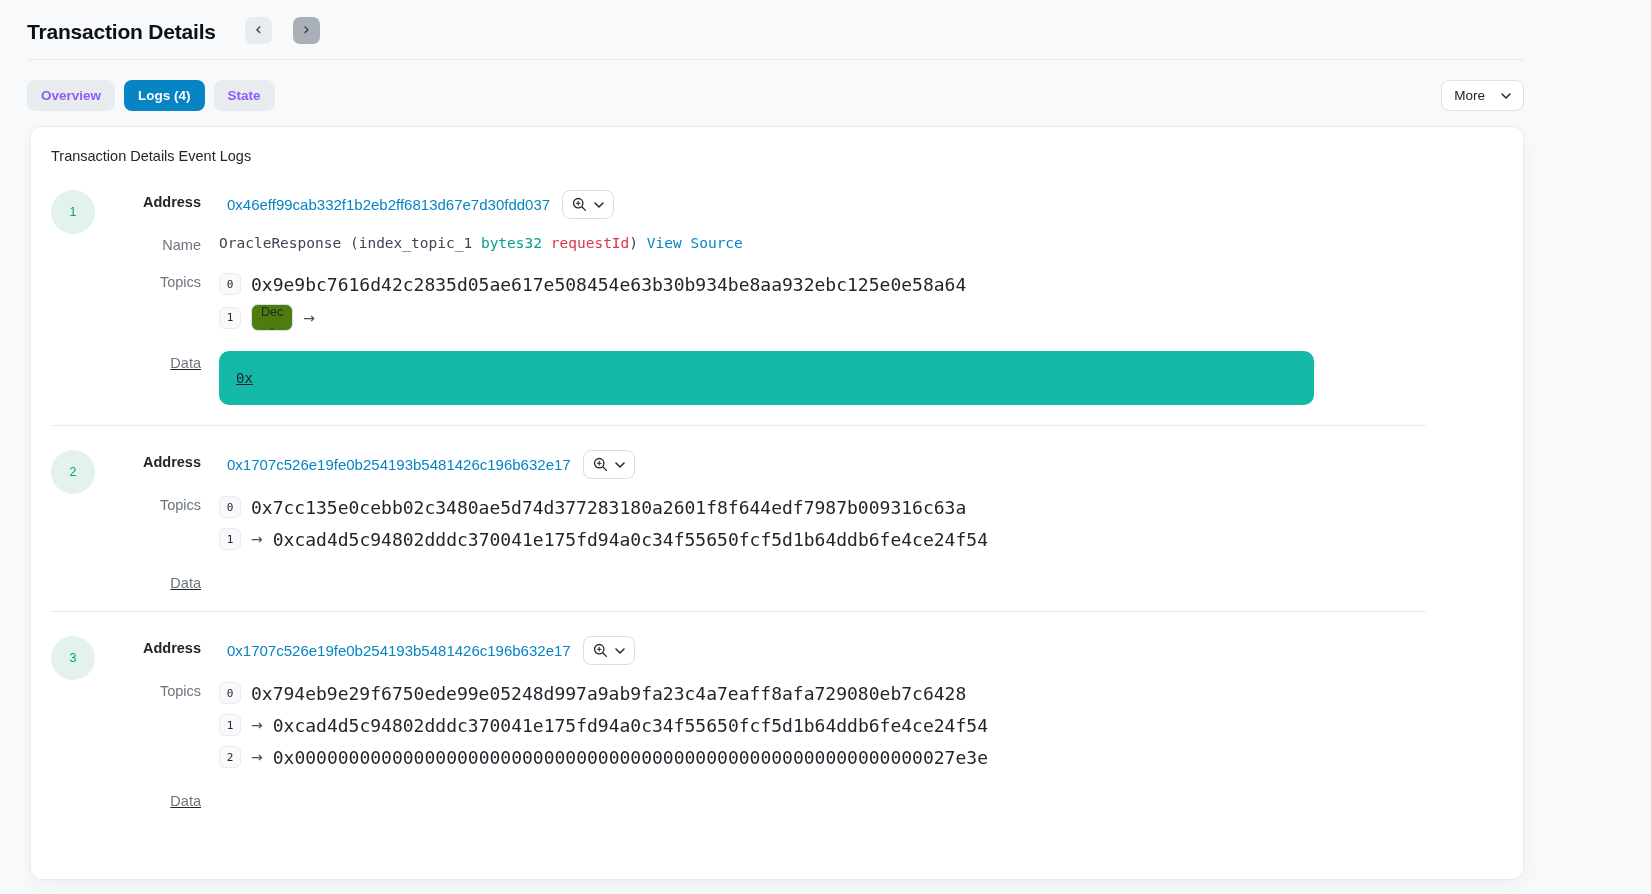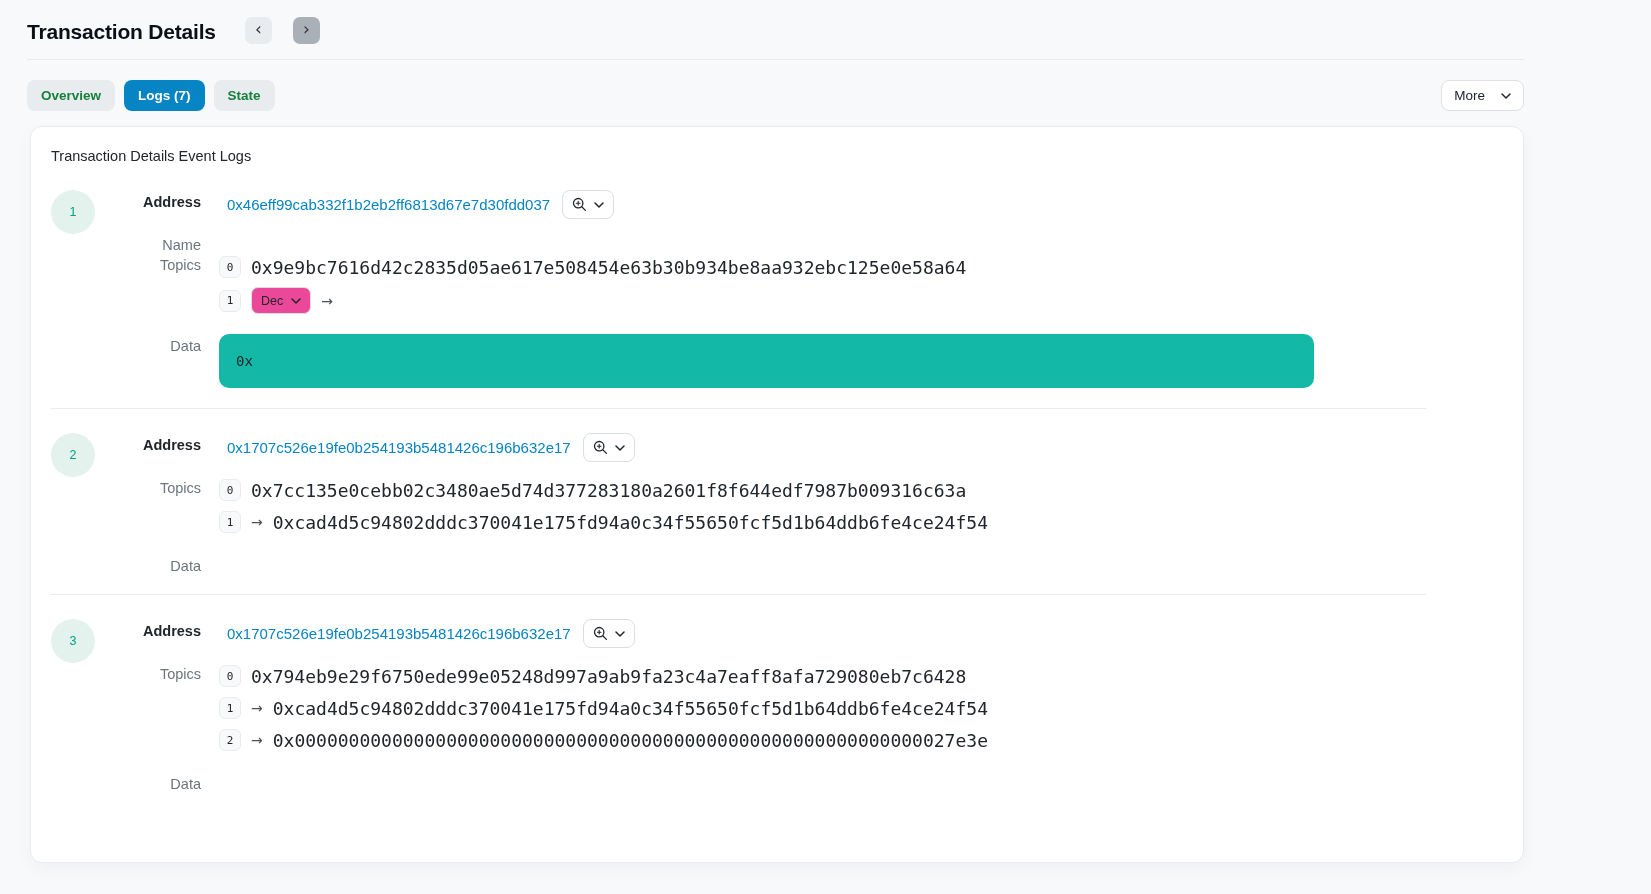--- a/index.html
+++ b/index.html
@@ -23,21 +23,21 @@
   }
   .nav-btn.prev { background:#e9ecef; }
   .nav-btn.next { background:#aab0b7; }
   .top-divider { border:none; border-top:1px solid #e7eaee; margin:0 127px 0 27px; }
 
   
   .tabs-row { display:flex; align-items:center; justify-content:space-between; padding:20px 127px 0 27px; }
   .tabs { display:flex; gap:9px; }
   .tab {
     border:none; cursor:pointer; border-radius:8px; padding:8px 14px;
-    background:#e9ecef; color:#15803d; font-size:13.5px; font-weight:700;
+    background:#e9ecef; color:#8b5cf6; font-size:13.5px; font-weight:700;
     font-family:"Liberation Sans", sans-serif;
   }
   .tab.active { background:#0784c3; color:#fff; }
   .more-btn {
     display:flex; align-items:center; gap:16px; cursor:pointer;
     background:#fff; border:1px solid #dee2e6; border-radius:8px;
     padding:7px 12px; font-size:13.5px; font-weight:500; color:#21262c;
     font-family:"Liberation Sans", sans-serif;
   }
 
@@ -77,28 +77,29 @@
   .topics-list { display:flex; flex-direction:column; gap:8px; padding-top:2px; }
   .topic-row { display:flex; align-items:center; gap:10px; min-height:24px; }
   .topic-badge {
     min-width:22px; height:22px; padding:0 6px;
     background:#f8f9fa; border:1px solid #e9ecef; border-radius:6px;
     font-family:"DejaVu Sans Mono", monospace; font-size:11px; color:#21262c;
     display:flex; align-items:center; justify-content:center;
   }
   .decoder-btn {
     display:flex; align-items:center; gap:8px; cursor:pointer;
-    background:#ec4899; border:1px solid #d8dee4; border-radius:7px;
+    background:#4d7c0f; border:1px solid #d8dee4; border-radius:7px;
     height:27px; padding:0 9px; font-size:12.5px; color:#21262c;
     font-family:"Liberation Sans", sans-serif;
+    flex-direction:column;
   }
   .arrow-glyph { color:#495057; font-size:14px; font-family:"DejaVu Sans", sans-serif; }
   .topic-value { font-family:"DejaVu Sans Mono", monospace; font-size:18px; color:#21262c; }
 
-  .data-row { margin-top:20px; }
+  .data-row { margin-top:20px;text-decoration:underline; }
   .data-box {
     background:#14b8a6; border-radius:10px; max-width:1095px;
     padding:19px 17px; font-family:"DejaVu Sans Mono", monospace; font-size:14px; color:#21262c;
   }
   .data-empty { height:20px; }
 
   .log-divider { border:none; border-top:1px solid #e9ecef; margin:20px 97px 24px 20px; }
 
   
   .page-footer {
@@ -117,21 +118,21 @@
   <button class="nav-btn next">
       <span>›</span>
     </button>
 </div>
 
 <hr class="top-divider">
 
 <div class="tabs-row">
   <div class="tabs">
       <button class="tab">Overview</button>
-      <button class="tab active">Logs (7)</button>
+      <button class="tab active">Logs (4)</button>
       <button class="tab">State</button>
     </div>
   <button class="more-btn">
     <span>More</span>
     <svg width="10" height="6" viewBox="0 0 10 6" fill="none">
         <path d="M1 1l4 4 4-4" stroke="#21262c" stroke-width="1.5" stroke-linecap="round" stroke-linejoin="round"></path>
       </svg>
   </button>
 </div>
 
@@ -151,20 +152,21 @@
                 <path d="M6.2 4.4v3.6M4.4 6.2h3.6" stroke="#21262c" stroke-width="1.1" stroke-linecap="round"></path>
               </svg>
               <svg width="10" height="6" viewBox="0 0 10 6" fill="none">
                 <path d="M1 1l4 4 4-4" stroke="#21262c" stroke-width="1.5" stroke-linecap="round" stroke-linejoin="round"></path>
               </svg>
             </button>
           </div>
         </div>
         <div class="field-row">
           <div class="field-label">Name</div>
+          <div class="name-line"><span>OracleResponse (index_topic_1 </span><span class="name-type">bytes32</span><span> </span><span class="name-param">requestId</span><span>) </span><a class="name-link" href="#">View Source</a></div>
         </div>
         <div class="field-row">
           <div class="field-label">Topics</div>
           <div class="topics-list">
             <div class="topic-row">
               <span class="topic-badge">0</span>
               <span class="topic-value">0x9e9bc7616d42c2835d05ae617e508454e63b30b934be8aa932ebc125e0e58a64</span>
             </div>
             <div class="topic-row">
               <span class="topic-badge">1</span>

